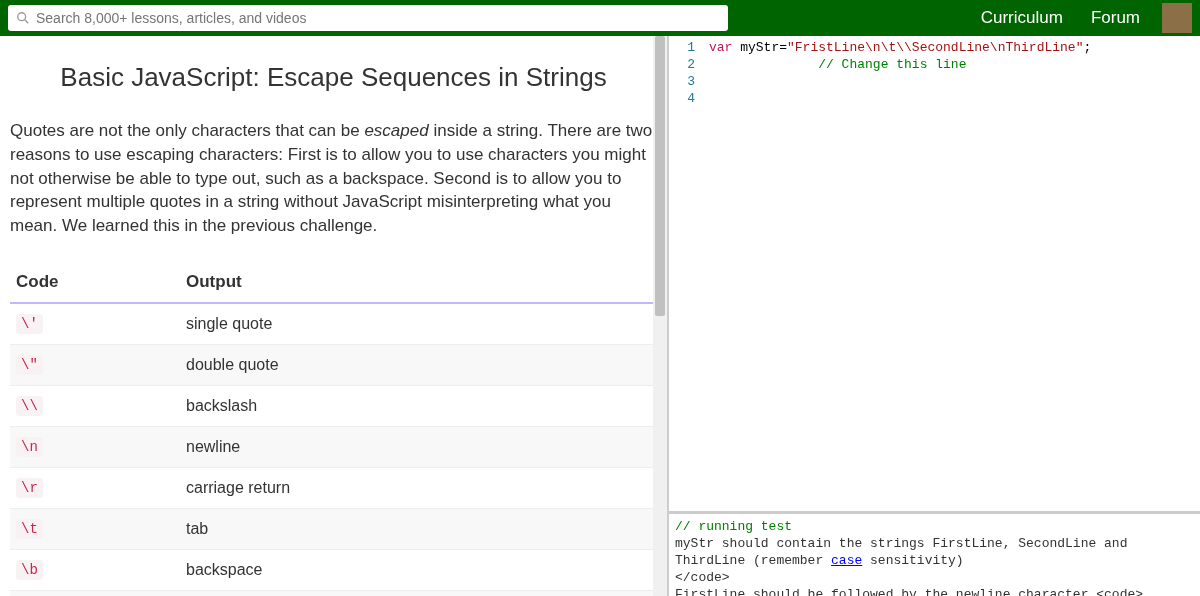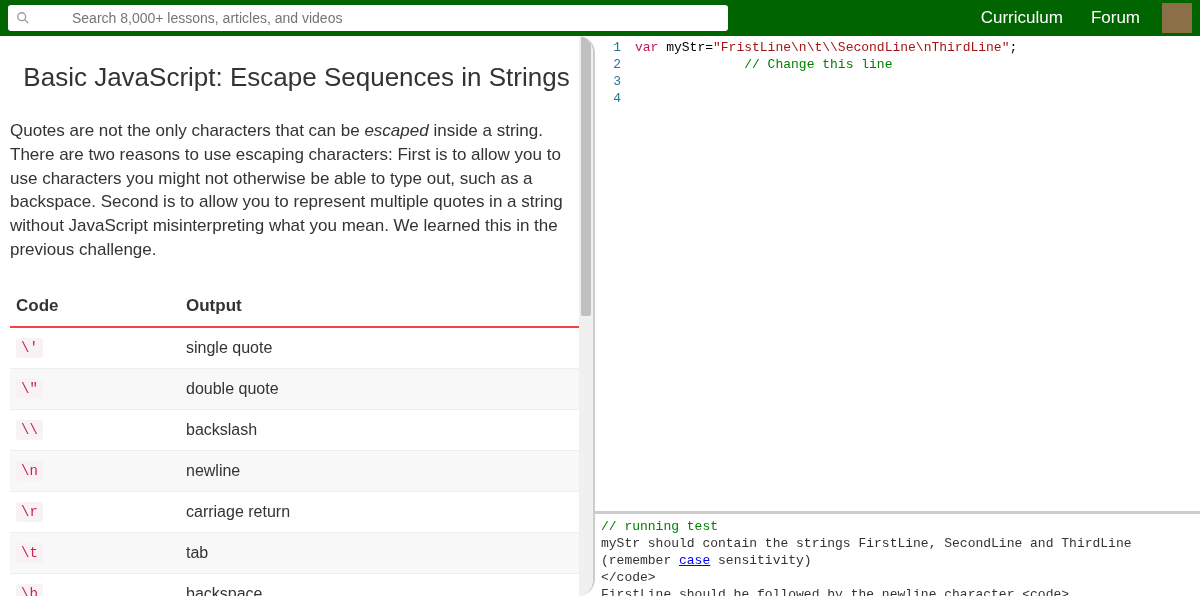--- a/index.html
+++ b/index.html
@@ -1,32 +1,32 @@
 <!DOCTYPE html>
 <html><head>
 <meta charset="utf-8">
 <style>
 * { margin: 0; padding: 0; box-sizing: border-box; }
 body { font-family: "Helvetica Neue", Arial, sans-serif; font-size: 16px; color: #333; overflow: hidden; width: 1200px; height: 596px; }
 .header { background: #006400; height: 36px; display: flex; align-items: center; padding: 0 8px; }
 .logo { color: white; font-family: "Courier New", monospace; font-size: 20px; letter-spacing: -0.5px; margin-right: 12px; white-space: nowrap; }
-.search-wrap { flex: 1; display: flex; align-items: center; background: white; border-radius: 3px; height: 26px; padding: 0 8px; max-width: 720px; gap: 36px; }
+.search-wrap { flex: 1; display: flex; align-items: center; background: white; border-radius: 3px; height: 26px; padding: 0 8px; max-width: 720px; }
 .search-wrap input { border: none; outline: none; flex: 1; font-size: 14px; color: #999; }
 .search-icon { width: 14px; height: 14px; margin-right: 6px; }
 .nav { display: flex; align-items: center; margin-left: auto; }
 .nav a { color: white; text-decoration: none; font-size: 17px; margin: 0 14px; }
 .avatar { width: 30px; height: 30px; background: #8b6f47; margin-left: 8px; }
 .main { display: flex; height: 560px; }
-.left { width: 595px; border-right: 2px solid #ccc; padding: 16px 10px 10px 10px; overflow: hidden; position: relative; border-radius: 17px; }
+.left { width: 669px; border-right: 2px solid #ccc; padding: 16px 10px 10px 10px; overflow: hidden; position: relative; }
 .right { flex: 1; display: flex; flex-direction: column; }
 .title { font-size: 26px; font-weight: 400; text-align: center; margin: 10px 0 26px; color: #333; }
 .desc { font-size: 17px; line-height: 1.4; color: #333; margin-bottom: 24px; }
 .desc em { font-style: italic; }
 table { width: 100%; border-collapse: collapse; }
-th { text-align: left; font-size: 17px; font-weight: 700; padding: 10px 6px; border-bottom: 2px solid #ef4444; }
+th { text-align: left; font-size: 17px; font-weight: 700; padding: 10px 6px; border-bottom: 2px solid #c4b5fd; }
 td { padding: 10px 6px; border-bottom: 1px solid #eee; font-size: 16px; }
 tr:nth-child(even) td { background: #f8f8f8; }
 .code-cell { font-family: "Courier New", monospace; color: #c7254e; background: #f9f2f4; padding: 2px 5px; border-radius: 3px; display: inline-block; font-size: 14px; }
 .editor { flex: 1; position: relative; font-family: Consolas, "Courier New", monospace; font-size: 13px; padding-top: 3px; overflow: hidden;}
 .gutter { position: absolute; left: 0; top: 3px; width: 34px; text-align: right; color: #237893; padding-right: 8px; line-height: 17px; font-size: 13px;}
 .gutter div { height: 17px; }
 .code-lines { margin-left: 40px; line-height: 17px; font-size: 13px; white-space: pre; }
 .kw { color: #be185d; }
 .str { color: #a31515; }
 .cmt { color: #008000; }

